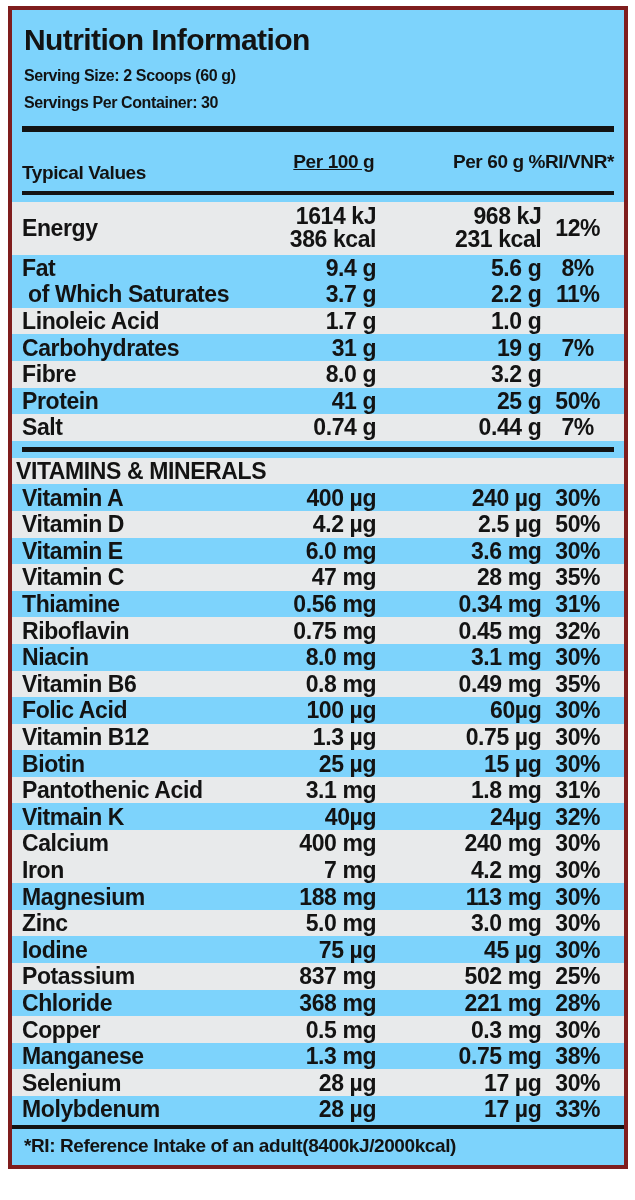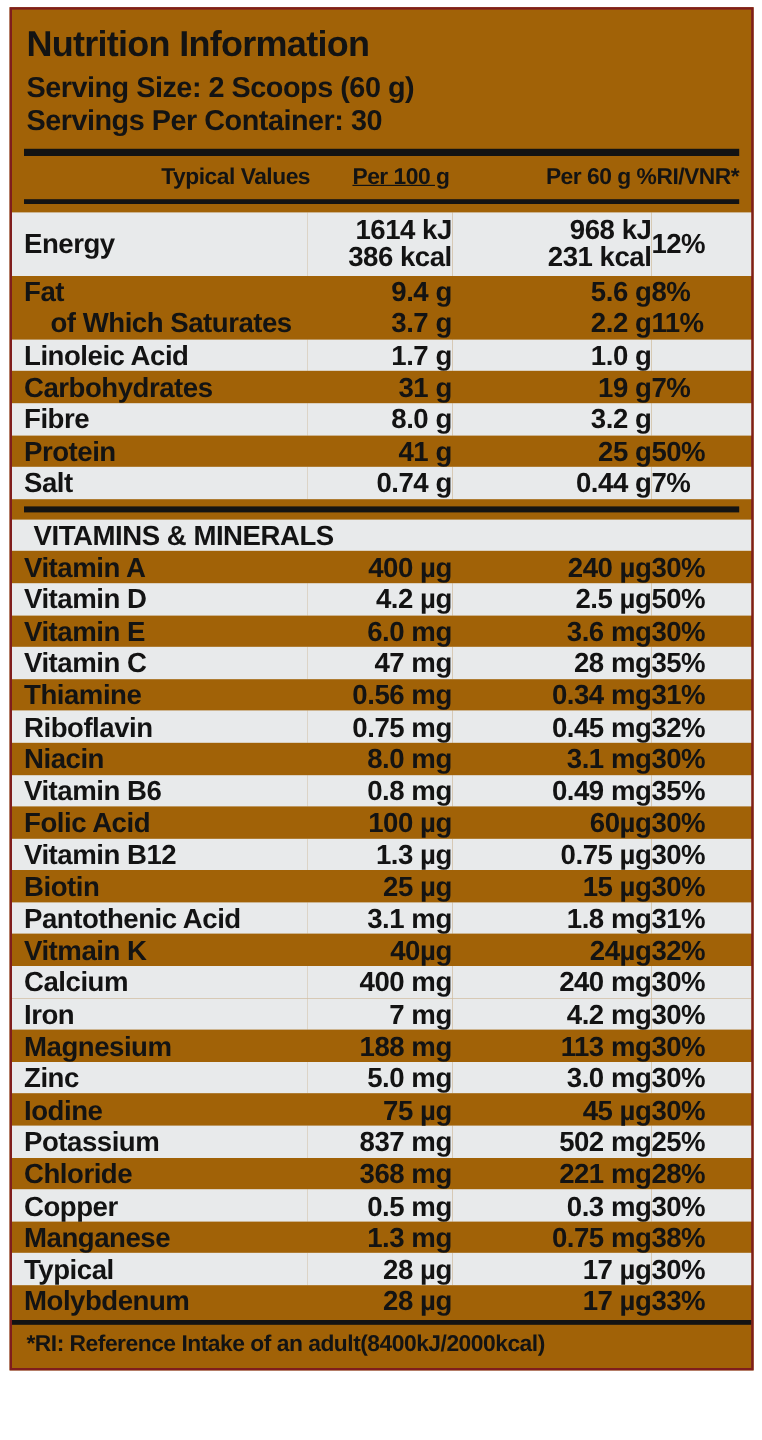--- a/index.html
+++ b/index.html
@@ -3,47 +3,47 @@
 <meta charset="utf-8">
 <style>
   html,body{margin:0;padding:0;}
   body{
     width:635px;height:1200px;background:#ffffff;overflow:hidden;
     font-family:"Liberation Sans", sans-serif;
     font-weight:700;color:#131313;
   }
   .box{
     margin:6px 7px 0 8px;
-    border:2px solid #7f1d1d;
-    background:#a16207;
+    border:4px solid #7f1d1d;
+    background:#7dd3fc;
   }
   .intro{padding:13px 10px 10px 12px;}
   .title{font-size:30px;line-height:33px;margin:0 0 6px 0;letter-spacing:-0.6px;}
-  .sub{font-size:24px;line-height:27px;letter-spacing:-0.4px;}
+  .sub{font-size:16px;line-height:27px;letter-spacing:-0.4px;}
   .rule{background:#131313;margin:0 10px;}
   .rule.thick{height:6px;}
   .rule.thin{height:4px;}
   .rule.mid{height:5px;margin:6px 10px;}
   .thead{display:flex;align-items:center;padding:7px 10px;font-size:19px;letter-spacing:-0.4px;}
-  .thead .c1{flex:0 0 40%;text-align:right;}
+  .thead .c1{flex:0 0 40%;text-align:left;margin-top:23px;}
   .thead .c2{flex:0 0 19.5%;text-align:right;text-decoration:underline;}
   .thead .c34{flex:1 1 auto;text-align:right;}
   table.nutri{width:100%;border-collapse:collapse;table-layout:fixed;font-size:23px;letter-spacing:-0.4px;}
   #macro-table{margin-top:7px;}
   col.col1{width:40%;}
   col.col2{width:19.5%;}
   col.col3{width:27%;}
   col.col4{width:13.5%;}
   td{padding:3.3px 0;line-height:20px;vertical-align:middle;}
   td.label{text-align:left;padding-left:10px;}
-  td.label.indent{padding-left:32px;margin-left:17px;}
+  td.label.indent{padding-left:16px;margin-left:17px;}
   td.num{text-align:right;white-space:nowrap;}
   td.num div{line-height:23px;}
-  td.pct{text-align:left;padding-right:10px;white-space:nowrap;}
-  td.section{text-align:left;padding-left:18px;}
+  td.pct{text-align:center;padding-right:10px;white-space:nowrap;}
+  td.section{text-align:left;padding-left:4px;}
   tr.shade{background:#e8eaeb;}
   .footnote{
     margin-top:2px;
     border-top:4px solid #131313;
     padding:7px 0 9px 12px;
     font-size:19px;letter-spacing:-0.4px;line-height:20px;
   }
 </style>
 </head>
 <body>
@@ -270,21 +270,21 @@
           <td class="num">0.3 mg</td>
           <td class="pct">30%</td>
         </tr>
         <tr>
           <td class="label">Manganese</td>
           <td class="num">1.3 mg</td>
           <td class="num">0.75 mg</td>
           <td class="pct">38%</td>
         </tr>
         <tr class="shade">
-          <td class="label">Typical</td>
+          <td class="label">Selenium</td>
           <td class="num">28 µg</td>
           <td class="num">17 µg</td>
           <td class="pct">30%</td>
         </tr>
         <tr>
           <td class="label">Molybdenum</td>
           <td class="num">28 µg</td>
           <td class="num">17 µg</td>
           <td class="pct">33%</td>
         </tr>

